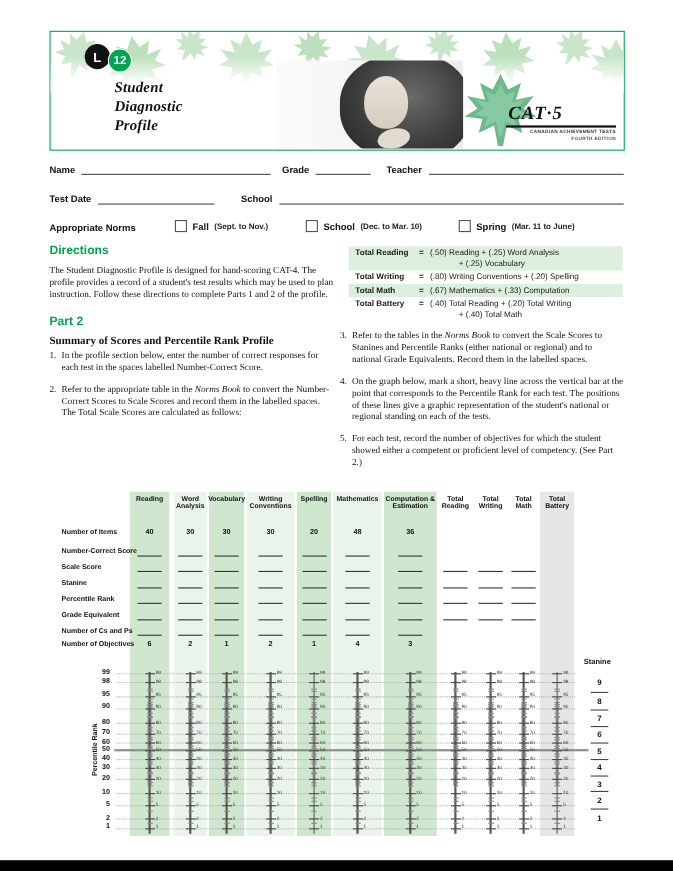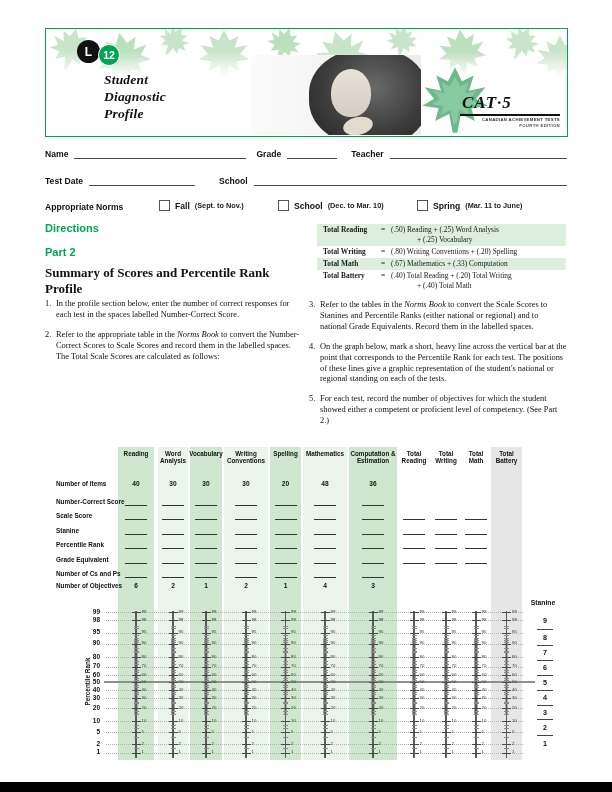--- a/index.html
+++ b/index.html
@@ -45,27 +45,27 @@
   .flex1{flex:1;}
   .norm-group{display:flex;align-items:center;gap:5px;position:absolute;top:0;}
   .cb{width:9px;height:9px;border:1.2px solid #555;background:#fff;flex:none;}
   .norm-detail{font-size:7.3px;font-weight:bold;color:#222;}
 
   
   .col-left{position:absolute;left:45px;top:222px;width:258px;}
   .col-right{position:absolute;left:309px;top:222px;width:258px;}
   .green-h{font-size:11px;font-weight:bold;color:var(--green);margin:0 0 7px 0;}
   .serif{font-family:"Liberation Serif",serif;font-size:8.4px;line-height:1.3;margin:0 0 11px 0;color:#111;}
-  .sub-h{font-family:"Liberation Serif",serif;font-size:13px;font-weight:bold;margin:0 0 2px 0;color:#111;}
+  .sub-h{font-family:"Liberation Serif",serif;font-size:10px;font-weight:bold;margin:0 0 2px 0;color:#111;}
   .step{position:relative;padding-left:11px;font-family:"Liberation Serif",serif;font-size:8.4px;line-height:1.3;margin:0 0 9px 0;color:#111;}
   .step-num{position:absolute;left:0;top:0;}
   .part1-h{margin-top:12px;}
 
   
-  .formula-box{width:249px;margin:2px 0 8px 8px;font-size:7.4px;line-height:1.35;font-family:Liberation Serif, serif;}
+  .formula-box{width:249px;margin:2px 0 8px 8px;font-size:7.4px;line-height:1.35;}
   .f-row{display:flex;align-items:flex-start;padding:1px 4px 1px 6px;}
   .f-shaded{background:var(--shade);}
   .f-label{width:58px;font-weight:bold;flex:none;}
   .f-eq{width:10px;flex:none;font-weight:bold;}
   .f-lines{flex:1;}
   .f-line{display:block;}
   .f-line + .f-line{padding-left:26px;}
 
   
   .profile{position:absolute;left:40px;top:447px;width:540px;height:330px;}
@@ -176,20 +176,21 @@
     </span>
     <span class="norm-group" style="left:372px;">
       <span class="cb"></span>
       <span>Spring</span>
       <span class="norm-detail">(Mar. 11 to June)</span>
     </span>
   </div>
 
   <div class="col-left">
     <h3 class="green-h">Directions</h3>
+    <p class="serif">The Student Diagnostic Profile is designed for hand-scoring CAT-4. The profile provides a record of a student's test results which may be used to plan instruction. Follow these directions to complete Parts 1 and 2 of the profile.</p>
     <h3 class="green-h part1-h">Part 2</h3>
     <p class="sub-h">Summary of Scores and Percentile Rank Profile</p>
     <div class="step">
       <span class="step-num">1.</span>
       <span>In the profile section below, enter the number of correct responses for each test in the spaces labelled Number-Correct Score.</span>
     </div>
     <div class="step">
       <span class="step-num">2.</span>
       <span><span>Refer to the appropriate table in the </span><i>Norms Book</i><span> to convert the Number-Correct Scores to Scale Scores and record them in the labelled spaces. The Total Scale Scores are calculated as follows:</span></span>
     </div>

